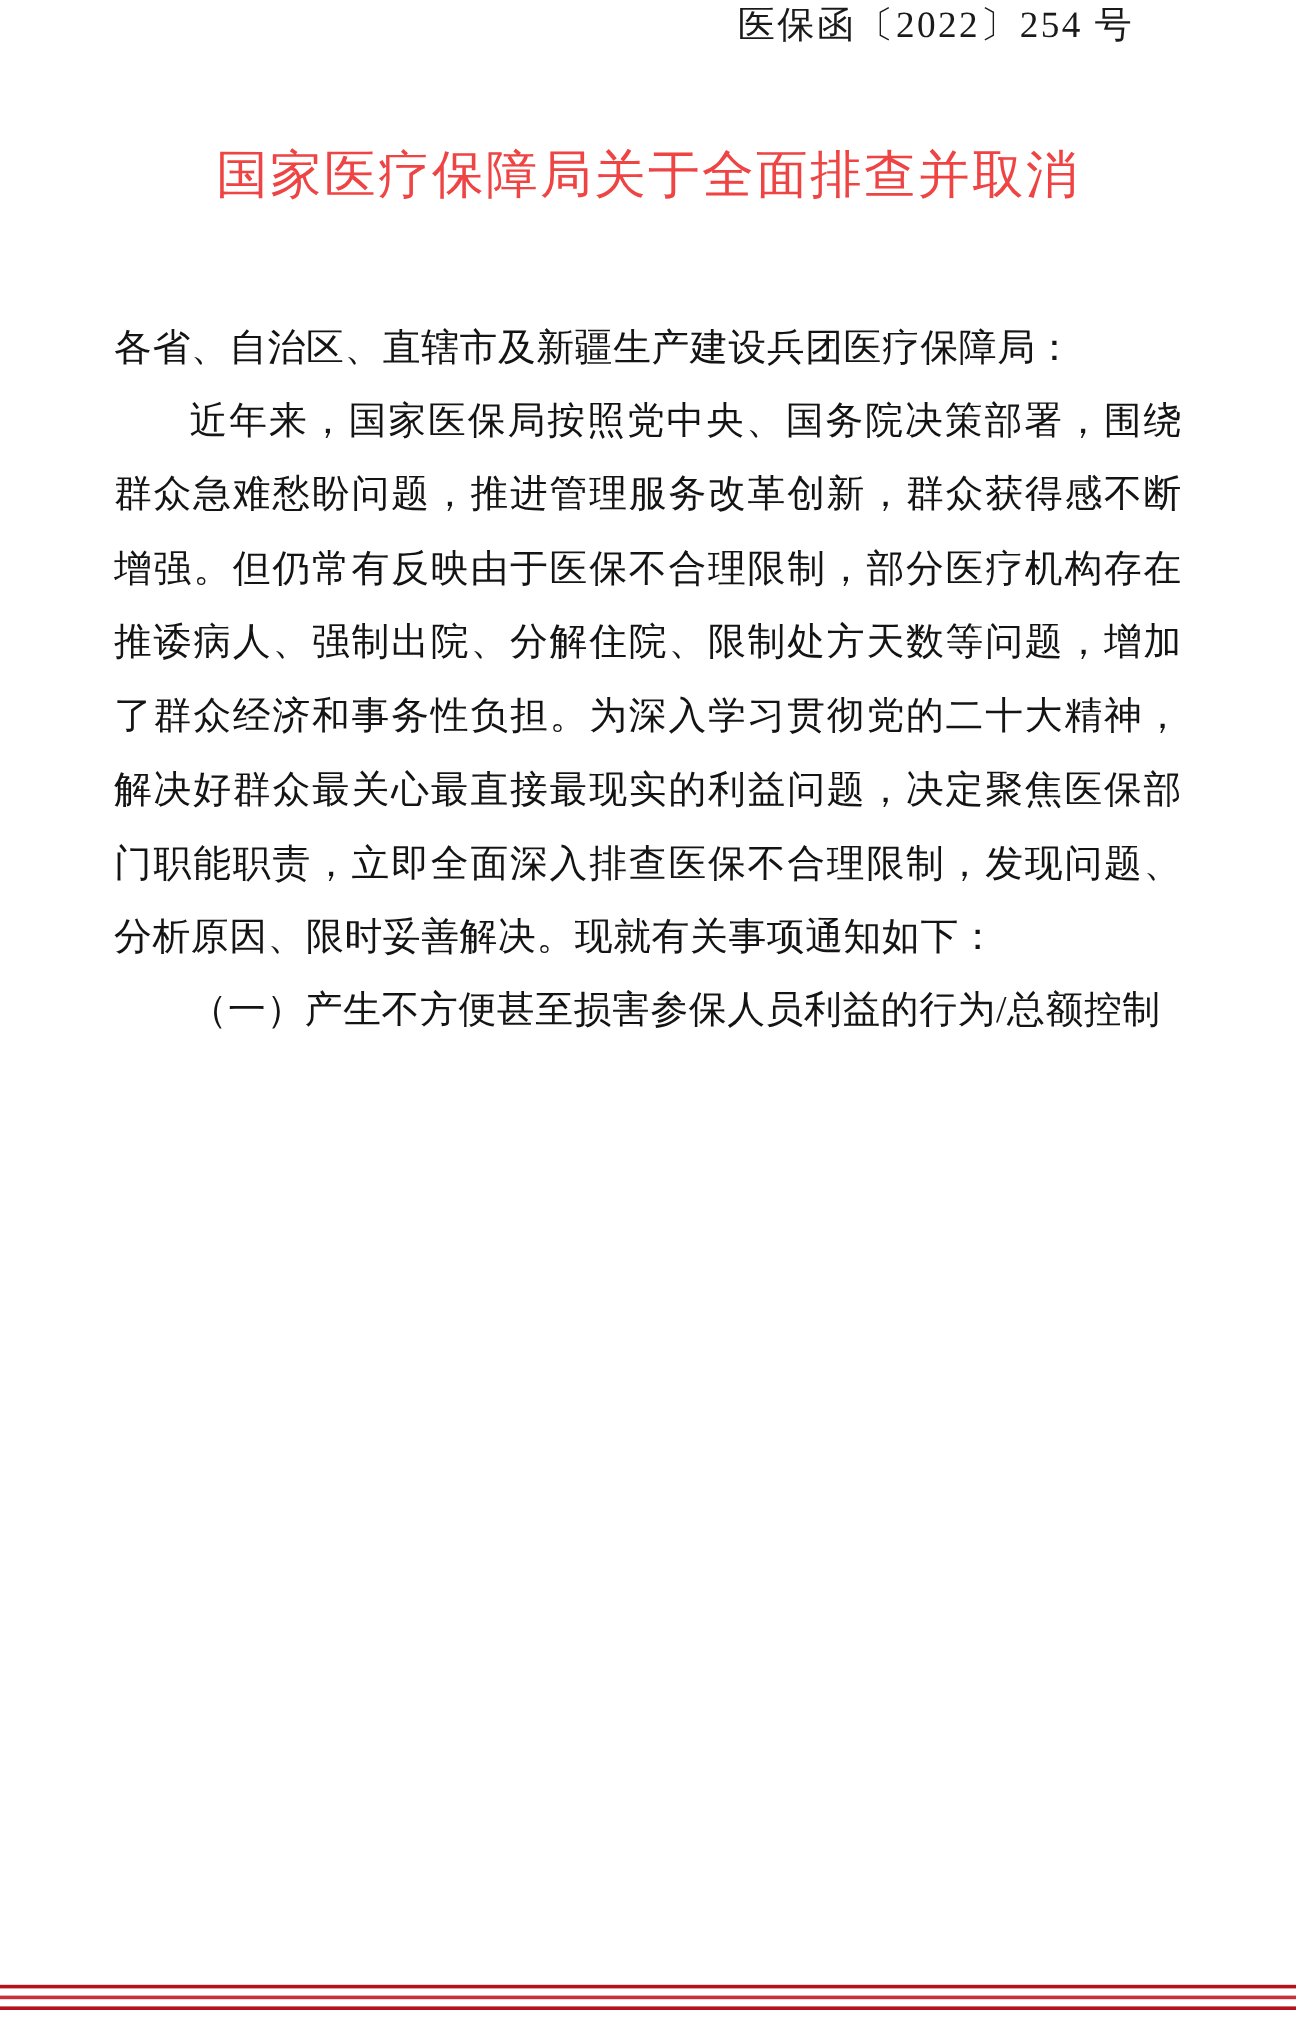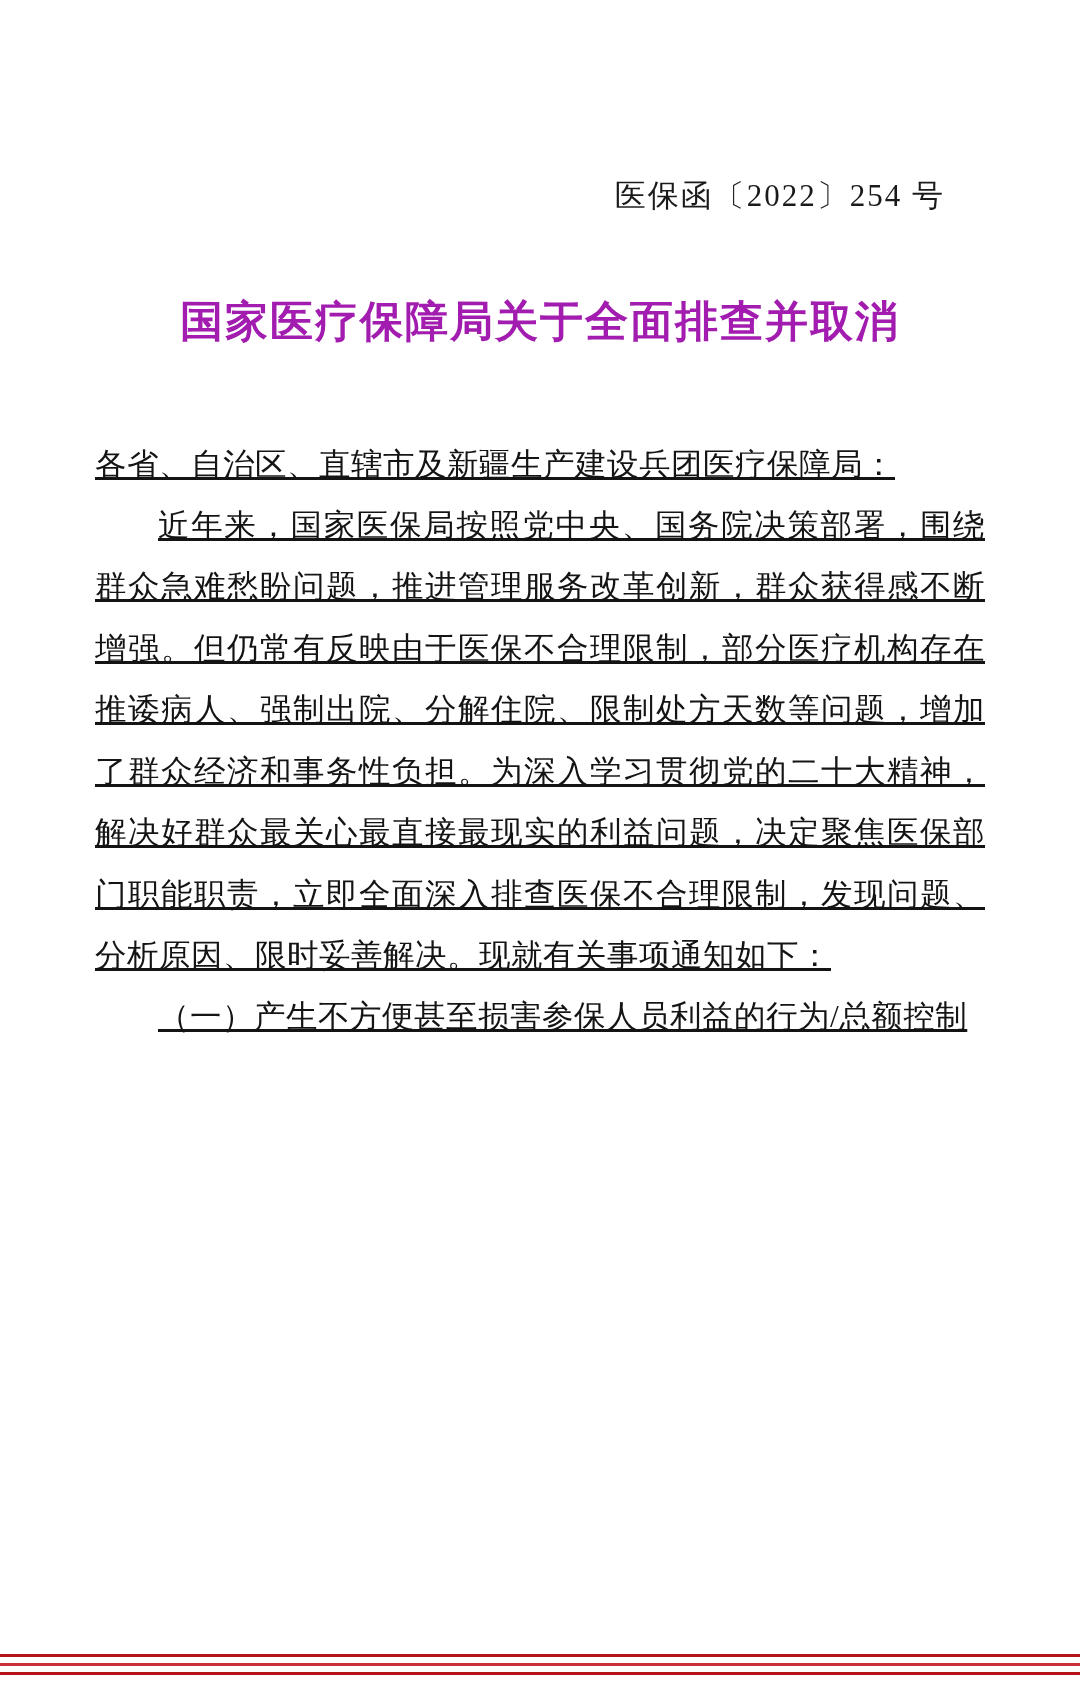--- a/index.html
+++ b/index.html
@@ -19,48 +19,46 @@
     width: 1080px;
     min-height: 1683px;
     box-sizing: border-box;
     padding: 0 95px;
     position: relative;
   }
   .doc-number {
     text-align: right;
     font-size: 31px;
     letter-spacing: 2px;
-    padding-top: 175px;
     padding-right: 40px;
     color: #1a1a1a;
   }
   .title-block {
     text-align: center;
     margin-top: 72px;
   }
   .title-line {
     font-size: 43px;
-    font-weight: bold;
+    font-weight: normal;
     letter-spacing: 2px;
     line-height: 1.55;
-    color: #a21caf;
+    color: #ef4444;
     font-family: "Liberation Serif", "DejaVu Serif", serif;
   }
   .body-block {
     margin-top: 78px;
   }
   p.para {
     font-size: 31.5px;
     line-height: 1.95;
     margin: 0;
     text-align: justify;
     text-align-last: left;
     letter-spacing: 0.5px;
     color: #141414;
-    text-decoration: underline;
   }
   p.indent {
     text-indent: 2em;
   }
   p.heading {
     font-weight: bold;
     text-indent: 2em;
     letter-spacing: 1px;
   }
   .footer-rules {

